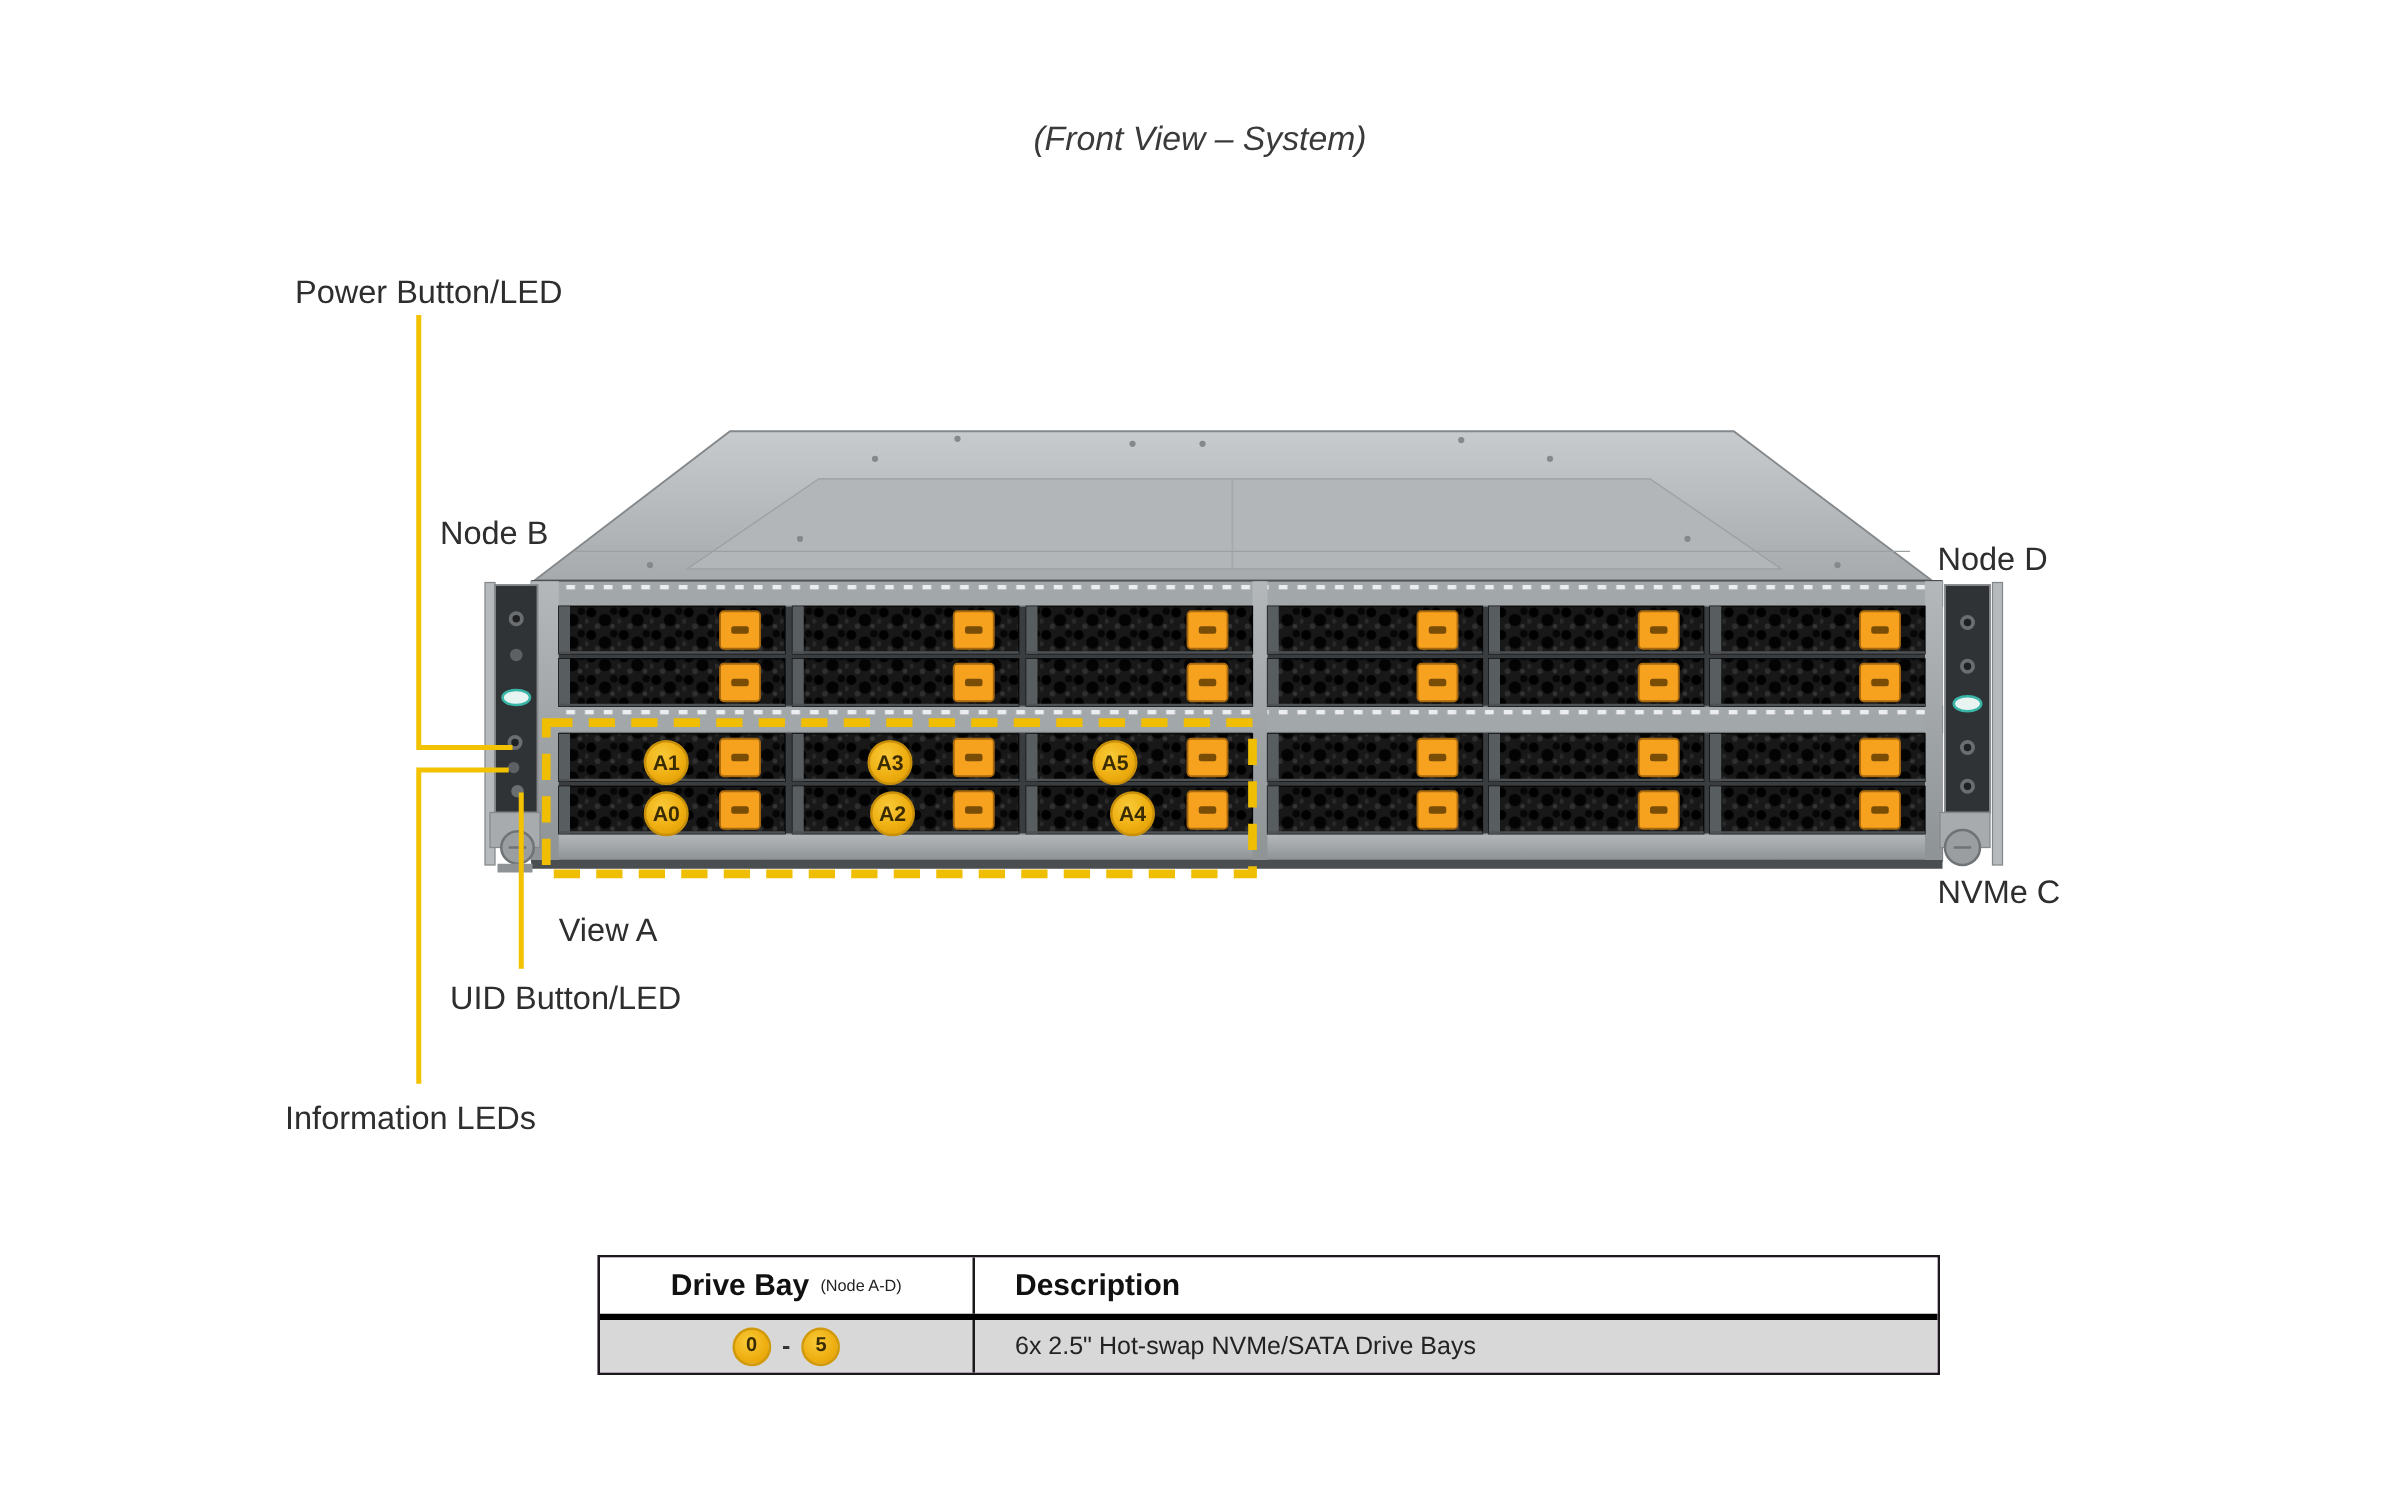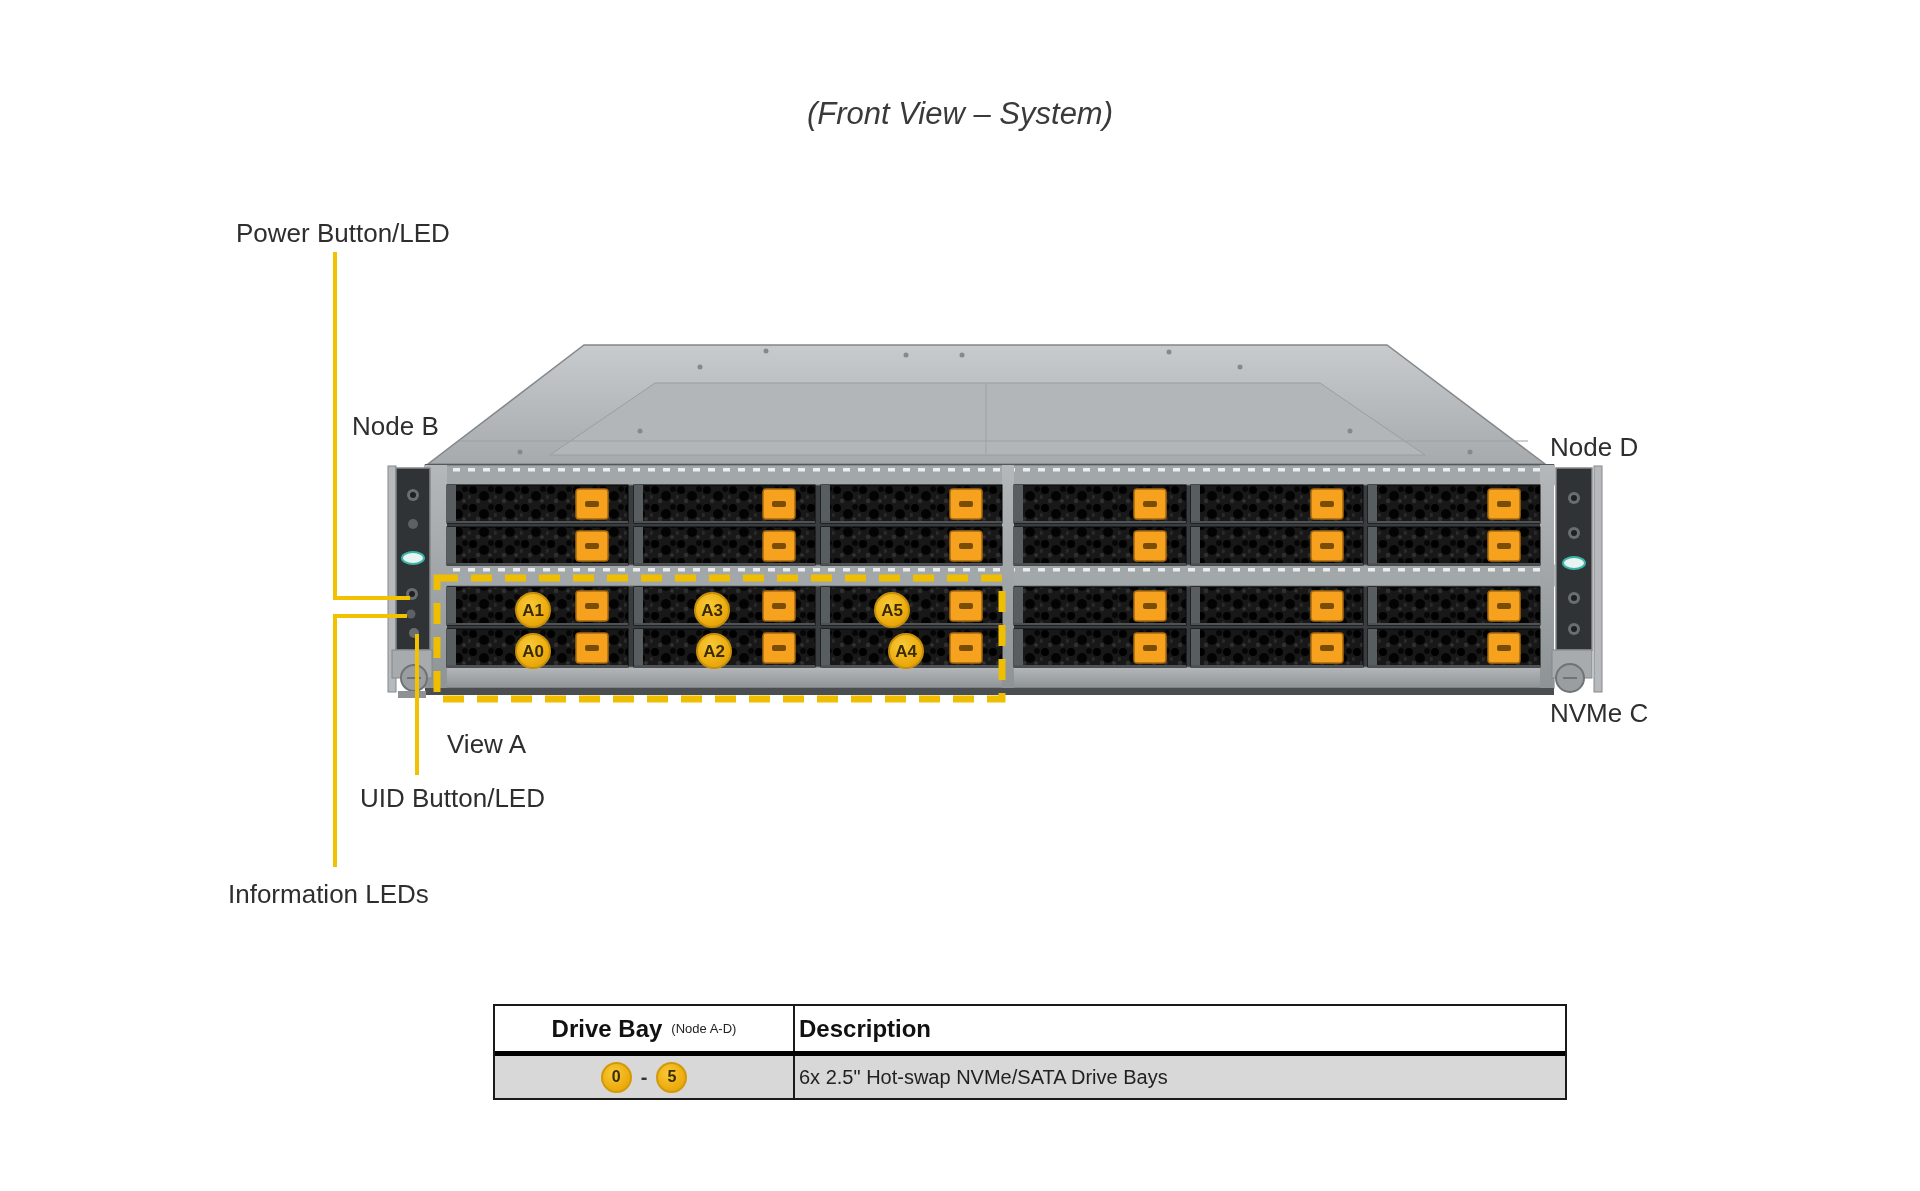--- a/index.html
+++ b/index.html
@@ -1,37 +1,37 @@
 <!DOCTYPE html>
 <html><head>
 <meta charset="utf-8">
 <style>
   html,body{margin:0;padding:0;background:#fff;}
   .stage{position:relative;width:1920px;height:1191px;overflow:hidden;
          font-family:"Liberation Sans",sans-serif;color:#2e2e2e;}
   svg{position:absolute;left:0;top:0;}
   .title{position:absolute;top:96px;left:0;width:100%;text-align:center;
-         font-size:31px;font-style:italic;color:#3a3a3a;}
+         font-size:27px;font-style:italic;color:#3a3a3a;}
   .lbl{position:absolute;font-size:26px;color:#2e2e2e;white-space:nowrap;}
   .lbl-power{left:217px;top:218px;margin-left:19px;}
   .lbl-node-b{left:352px;top:411px;}
   .lbl-node-d{left:1550px;top:432px;}
   .lbl-node-a{left:447px;top:729px;}
   .lbl-node-c{left:1550px;top:698px;}
   .lbl-uid{left:360px;top:783px;}
   .lbl-info{left:228px;top:879px;}
   
-  .tbl{position:absolute;left:493px;top:1004px;width:1070px;
+  .tbl{position:absolute;left:478px;top:1004px;width:1070px;
        border:2px solid #1a1a1a;background:#f0abfc;}
   .tbl-row{display:flex;align-items:stretch;}
   .tbl-head{background:#ffffff;border-bottom:5px solid #000;}
   .tbl-body{background:#d8d8d8;}
   .c1{width:300px;border-right:2px solid #1a1a1a;display:flex;
       align-items:center;justify-content:center;gap:9px;box-sizing:border-box;}
-  .c2{flex:1;display:flex;align-items:center;padding-left:4px;box-sizing:border-box;}
+  .c2{flex:1;display:flex;align-items:center;padding-left:32px;box-sizing:border-box;}
   .tbl-head .c1,.tbl-head .c2{height:45px;}
   .tbl-body .c1,.tbl-body .c2{height:42px;}
   .h-main{font-weight:bold;font-size:24px;color:#111;}
   .h-sub{font-size:13px;color:#222;}
   .h-desc{font-weight:bold;font-size:24px;color:#111;}
   .b-desc{font-size:20px;color:#222;}
   .badge{width:31px;height:31px;border-radius:50%;box-sizing:border-box;
          background:radial-gradient(circle at 40% 35%,#f8ca39 0%,#eeae10 60%,#e09d06 100%);
          border:2px solid #d19a0b;color:#3b2b00;font-weight:bold;font-size:16px;
          display:flex;align-items:center;justify-content:center;}

